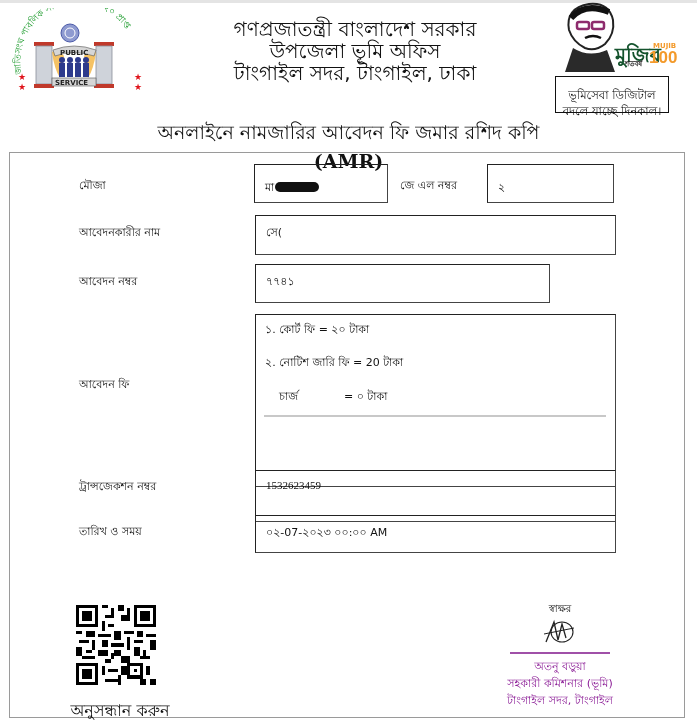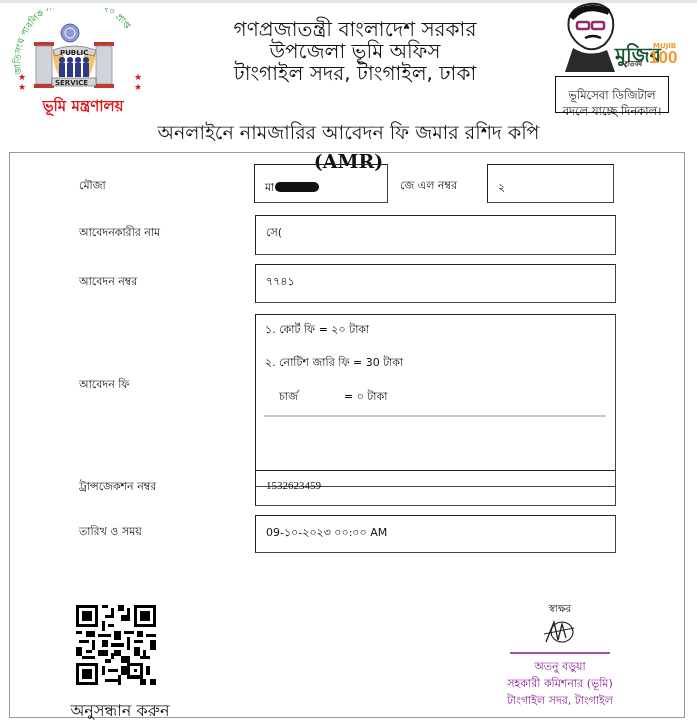--- a/index.html
+++ b/index.html
@@ -96,21 +96,20 @@
     <rect x="44" y="70" width="44" height="8" fill="#d6d6d6" stroke="#555" stroke-width="0.6"></rect>
     <text x="47" y="77" font-size="7" font-weight="bold" fill="#222" font-family="DejaVu Sans, sans-serif">SERVICE</text>
 
     <g fill="#e0141b" font-size="9" font-family="DejaVu Sans, sans-serif">
       <text x="10" y="72">★</text>
         <text x="10" y="82">★</text>
       <text x="126" y="72">★</text>
         <text x="126" y="82">★</text>
     </g>
   </svg>
-  <div class="logo-left-caption">ভূমি মন্ত্রণালয়</div>
 </div>
 
 <div class="header-center">
   <div>গণপ্রজাতন্ত্রী বাংলাদেশ সরকার</div>
   <div>উপজেলা ভূমি অফিস</div>
   <div>টাংগাইল সদর, টাংগাইল, ঢাকা</div>
 </div>
 
 <div class="logo-right">
   <svg width="120" height="72" viewBox="0 0 120 72">
@@ -146,51 +145,51 @@
 <div class="box" style="left:487px;top:164px;width:127px;height:39px;">
   <span>২</span>
 </div>
 
 <div class="label" style="left:79px;top:224px;">আবেদনকারীর নাম</div>
 <div class="box" style="left:255px;top:215px;width:361px;height:40px;padding-top:8px;">
   <span>সে(</span>
 </div>
 
 <div class="label" style="left:79px;top:273px;">আবেদন নম্বর</div>
-<div class="box" style="left:255px;top:264px;width:361px;height:39px;padding-top:8px;">
+<div class="box" style="left:255px;top:264px;width:295px;height:39px;padding-top:8px;">
   <span>৭৭৪১</span>
 </div>
 
 <div class="label" style="left:79px;top:376px;">আবেদন ফি</div>
 <div class="box" style="left:255px;top:314px;width:361px;height:173px;padding:0;">
   <div class="fee-line" style="left:9px;top:6px;">
     <span>১. কোর্ট ফি</span>
     <span>= ২০ টাকা</span>
   </div>
   <div class="fee-line" style="left:9px;top:39px;">
     <span>২. নোটিশ জারি ফি</span>
-    <span>= 30 টাকা</span>
+    <span>= 20 টাকা</span>
   </div>
   <div class="fee-line" style="left:23px;top:73px;">
     <span>চার্জ</span>
   </div>
   <div class="fee-line" style="left:88px;top:73px;">
     <span>= ০ টাকা</span>
   </div>
   <div class="fee-sep" style="top:100px;"></div>
 </div>
 
 <div class="label" style="left:79px;top:478px;">ট্রান্সজেকশন নম্বর</div>
-<div class="box" style="left:255px;top:470px;width:361px;height:36px;padding-top:8px;font-family:'Liberation Serif',serif;font-size:11px;">
+<div class="box" style="left:255px;top:470px;width:361px;height:52px;padding-top:8px;font-family:'Liberation Serif',serif;font-size:11px;">
   <span>1532623459</span>
 </div>
 
 <div class="label" style="left:79px;top:523px;">তারিখ ও সময়</div>
 <div class="box" style="left:255px;top:515px;width:361px;height:38px;padding-top:8px;">
-  <span>09-১০-২০২৩ ০০:০০ AM</span>
+  <span>০২-07-২০২৩ ০০:০০ AM</span>
 </div>
 
 <svg class="qr" viewBox="0 0 25 25" shape-rendering="crispEdges">
   <rect width="25" height="25" fill="#fff"></rect>
   <g fill="#000">
     <rect x="0" y="0" width="7" height="7"></rect>
       <rect x="1" y="1" width="5" height="5" fill="#fff"></rect>
       <rect x="2" y="2" width="3" height="3"></rect>
     <rect x="18" y="0" width="7" height="7"></rect>
       <rect x="19" y="1" width="5" height="5" fill="#fff"></rect>

